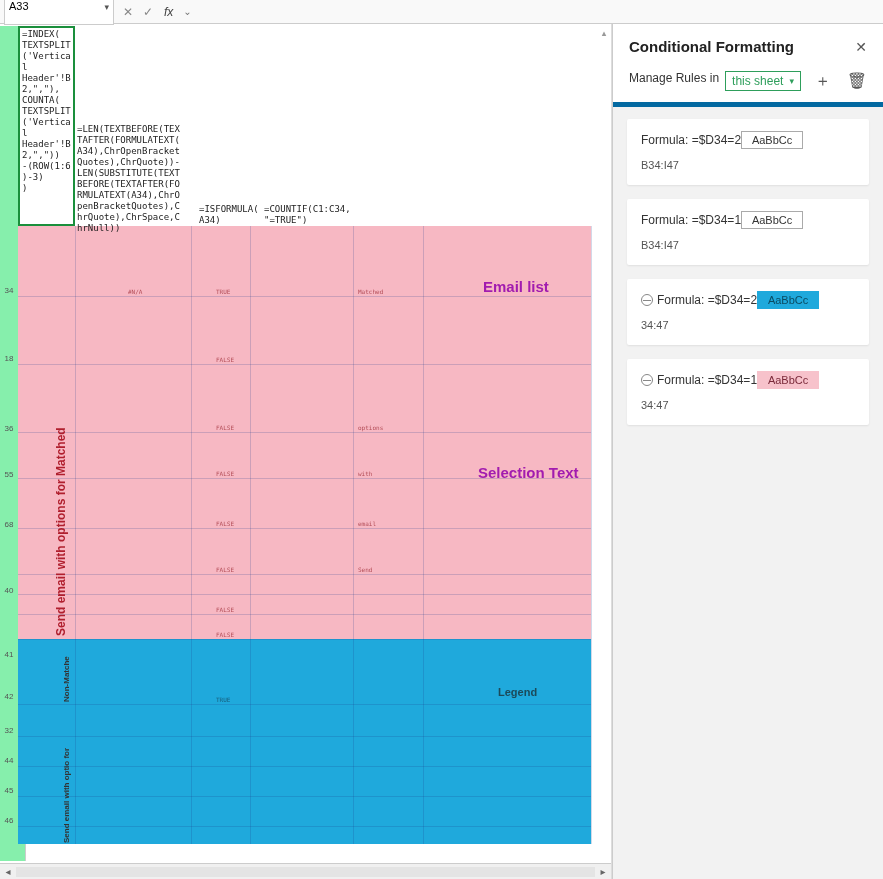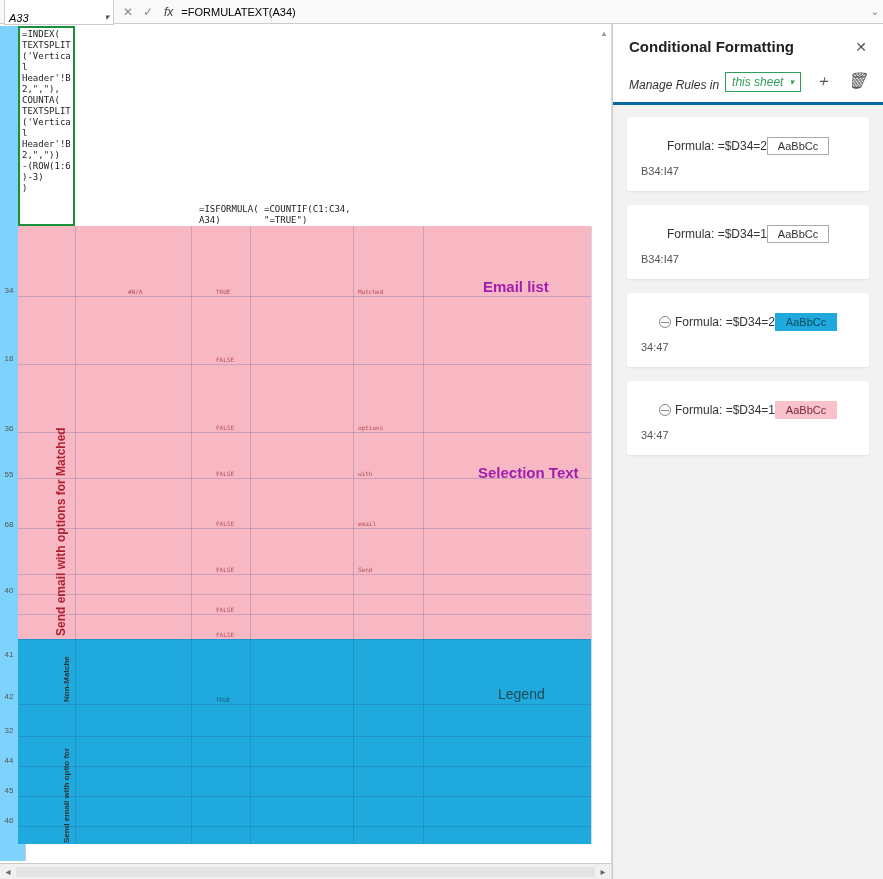--- a/index.html
+++ b/index.html
@@ -21,24 +21,23 @@
     background: #f9f9f9;
   }
   .name-box {
     width: 110px;
     height: 20px;
     border: 1px solid #ccc;
     margin: 0 4px;
     padding: 12px 4px;
     font-size: 11px;
     display: flex;
-    align-items: flex-start;
+    align-items: flex-end;
     justify-content: space-between;
     background: #fff;
-    font-style: italic;
   }
   .name-box .caret { font-size: 9px; color: #555; }
   .fb-btn {
     width: 20px;
     height: 20px;
     display: flex;
     align-items: center;
     justify-content: center;
     color: #888;
     font-size: 12px;
@@ -89,25 +88,24 @@
   }
   .cf-title {
     font-size: 15px;
     font-weight: 600;
     color: #222;
     text-align: center;
   }
   .cf-close { font-size: 14px; color: #555; }
   .cf-manage {
     display: flex;
-    align-items: flex-end;
+    align-items: flex-start;
     padding: 6px 16px 10px 16px;
     background: #fff;
-    border-bottom: 3px solid #0369a1;
-    font-style: italic;
+    border-bottom: 5px solid #0369a1;
   }
   .cf-manage-label { font-size: 12px; color: #333; margin-right: 6px; }
   .cf-scope {
     border: 1px solid #2e9e5b;
     padding: 2px 6px;
     font-size: 12px;
     color: #2e9e5b;
     display: flex;
     align-items: center;
     gap: 6px;
@@ -121,21 +119,21 @@
     gap: 14px;
     background: #f2f2f2;
     overflow: auto;
   }
   .rule {
     background: #fff;
     padding: 12px 14px 14px 14px;
     border-radius: 2px;
     box-shadow: 0 1px 2px rgba(0,0,0,0.08);
   }
-  .rule-row { display: flex; justify-content: center; align-items: center; margin-top: 8px; }
+  .rule-row { display: flex; justify-content: flex-start; align-items: center; }
   .rule-formula { font-size: 12px; color: #333; display: flex; align-items: center; gap: 4px;}
   .rule-range { font-size: 11px; color: #555; margin-top: 10px; }
   .sample {
     width: 62px;
     height: 18px;
     border: 1px solid #aaa;
     font-size: 11px;
     display: flex;
     align-items: center;
     justify-content: center;
@@ -153,21 +151,21 @@
     content:"";
     position:absolute;
     left:1px; right:1px; top:5px;
     height:1px; background:#888;
   }
   .row-lab-col {
     position: absolute;
     left: 0; top: 2px; bottom: 18px;
     width: 26px;
     border-right: 1px solid #ccc;
-    background: #7dd3fc;
+    background: #86efac;
   }
   .row-lab {
     position: absolute;
     left: 0; width: 18px;
     font-size: 8px;
     color: #555;
     text-align: center;
   }
   .hscroll {
     position: absolute;
@@ -246,22 +244,22 @@
   }
   .vtext.small { font-size: 8px; font-weight: bold; color:#333; }
   .label-big {
     position: absolute;
     font-weight: bold;
     font-size: 15px;
     color: #a21caf;
   }
   .label-legend {
     position: absolute;
-    font-weight: 400;
-    font-size: 14px;
+    font-weight: 700;
+    font-size: 11px;
     color: #1c4a5a;
   }
   .tiny {
     position: absolute;
     font-size: 6px;
     color: rgba(150,30,40,0.7);
     font-family: Consolas, monospace;
   }
   .tiny.blue { color: rgba(20,60,80,0.7); }
 
@@ -270,21 +268,20 @@
 <body>
 
 <div class="formula-bar">
   <div class="name-box">
     <span>A33</span>
     <span class="caret">▾</span>
   </div>
   <div class="fb-btn">✕</div>
   <div class="fb-btn">✓</div>
   <div class="fx-label">fx</div>
-  <input class="formula-input" value="=FORMULATEXT(A34)" style="">
   <div class="fb-caret">⌄</div>
 </div>
 
 <div class="main">
 
   <div class="sheet-area">
     <div class="vscroll-cap">▴</div>
     <div class="row-lab-col">
       <div class="row-lab" style="top:260px">34</div>
       <div class="row-lab" style="top:328px">18</div>
@@ -337,20 +334,30 @@
 COUNTA(
 TEXTSPLIT
 ('Vertica
 l
 Header'!B
 2,","))
 -(ROW(1:6
 )-3)
 )</div>
 
+      <div class="cell-text" style="left:59px; top:98px; width:120px;">=LEN(TEXTBEFORE(TEX
+TAFTER(FORMULATEXT(
+A34),ChrOpenBracket
+Quotes),ChrQuote))-
+LEN(SUBSTITUTE(TEXT
+BEFORE(TEXTAFTER(FO
+RMULATEXT(A34),ChrO
+penBracketQuotes),C
+hrQuote),ChrSpace,C
+hrNull))</div>
 
       <div class="cell-text" style="left:181px; top:178px; width:70px;">=ISFORMULA(
 A34)</div>
 
       <div class="cell-text" style="left:246px; top:178px; width:110px;">=COUNTIF(C1:C34,
 "=TRUE")</div>
 
       <div class="vtext" style="left:36px; top:210px; height:400px;">Send   email  with   options  for   Matched</div>
 
       <div class="vtext small" style="left:44px; top:616px; height:60px;">Non-Matche</div>

